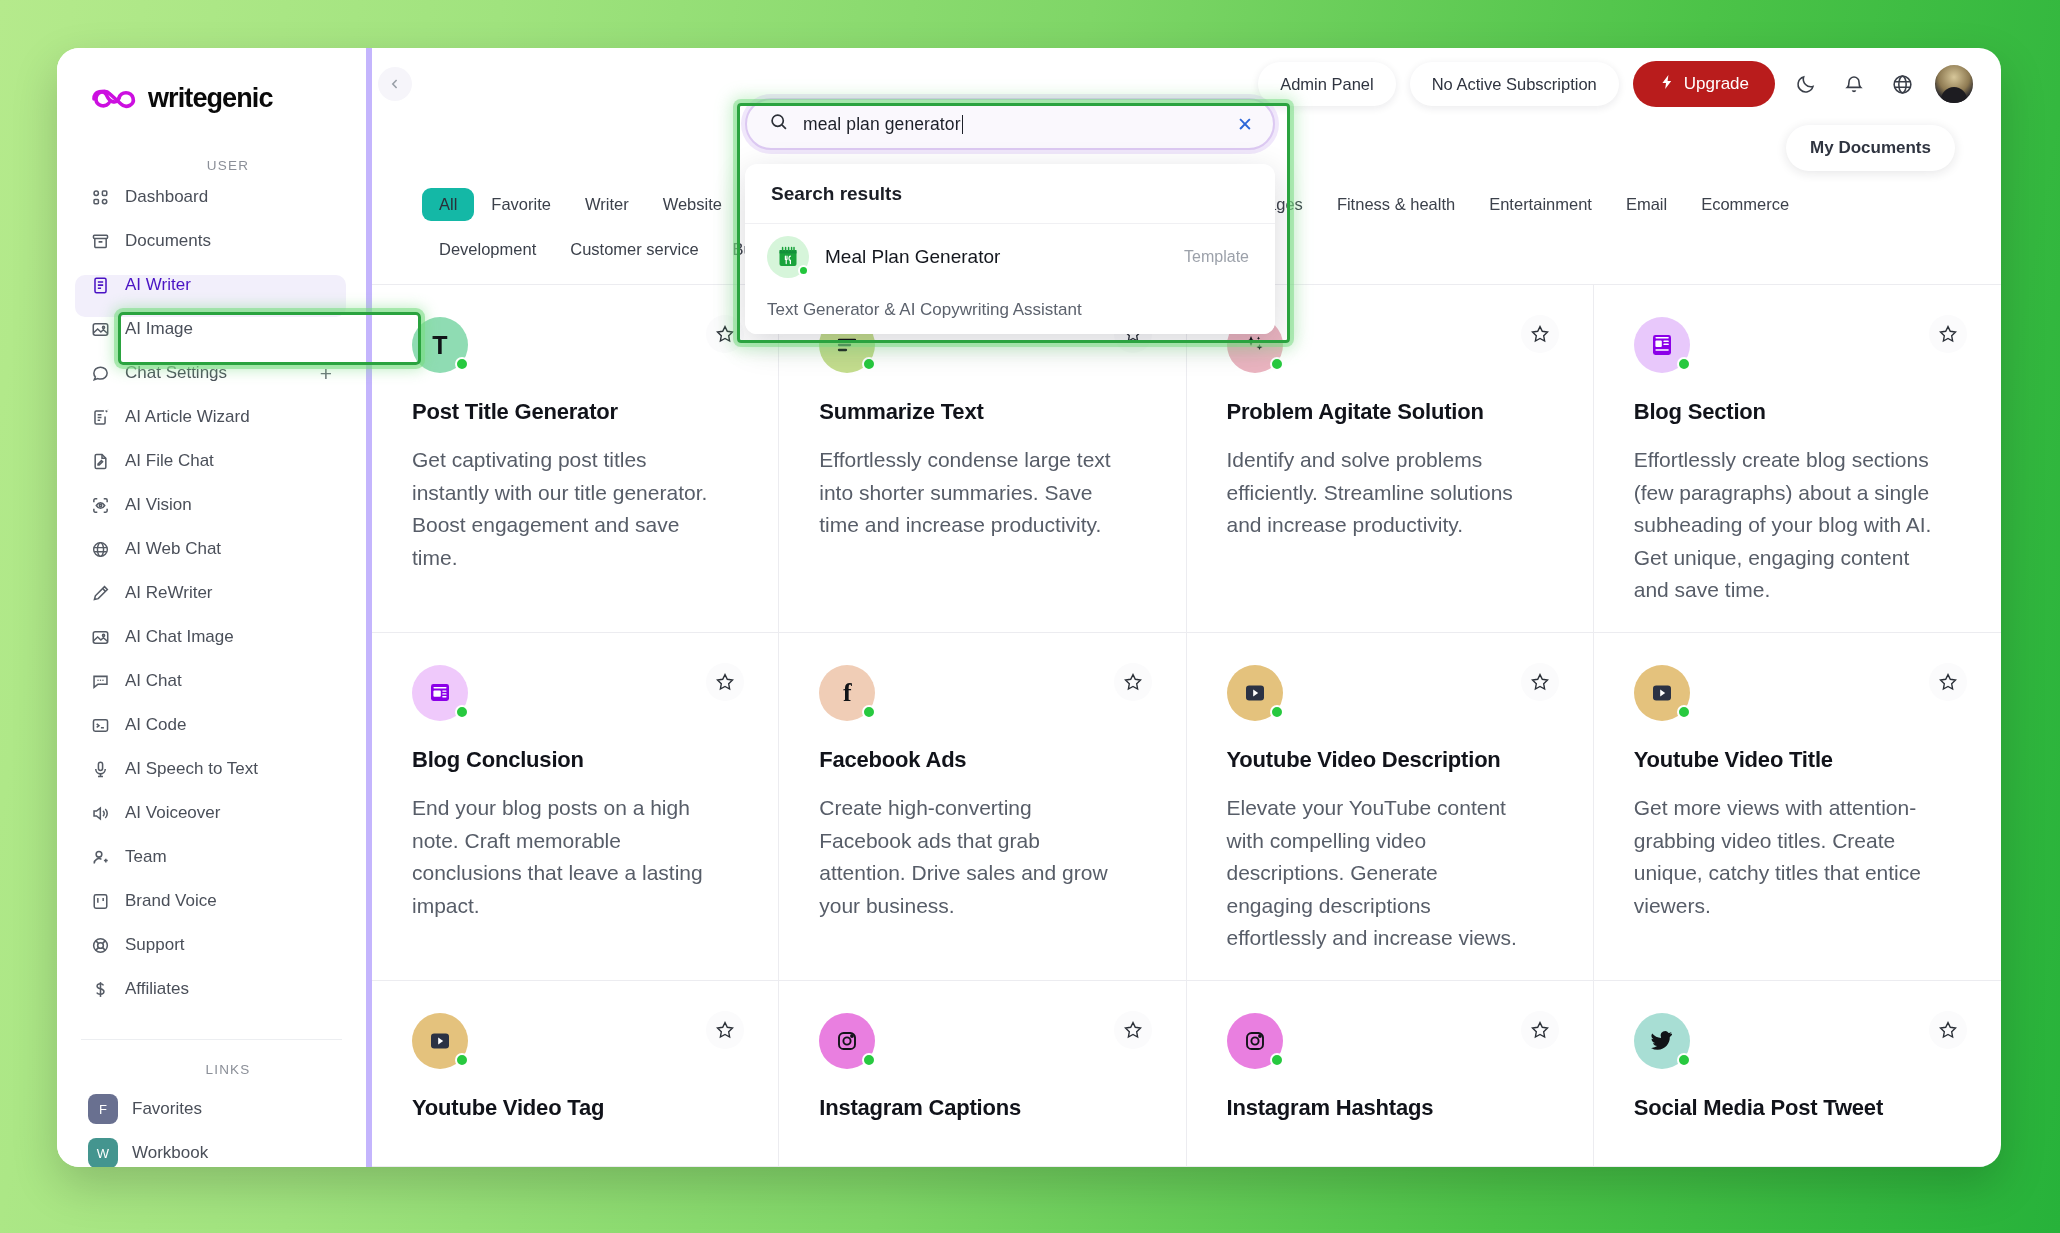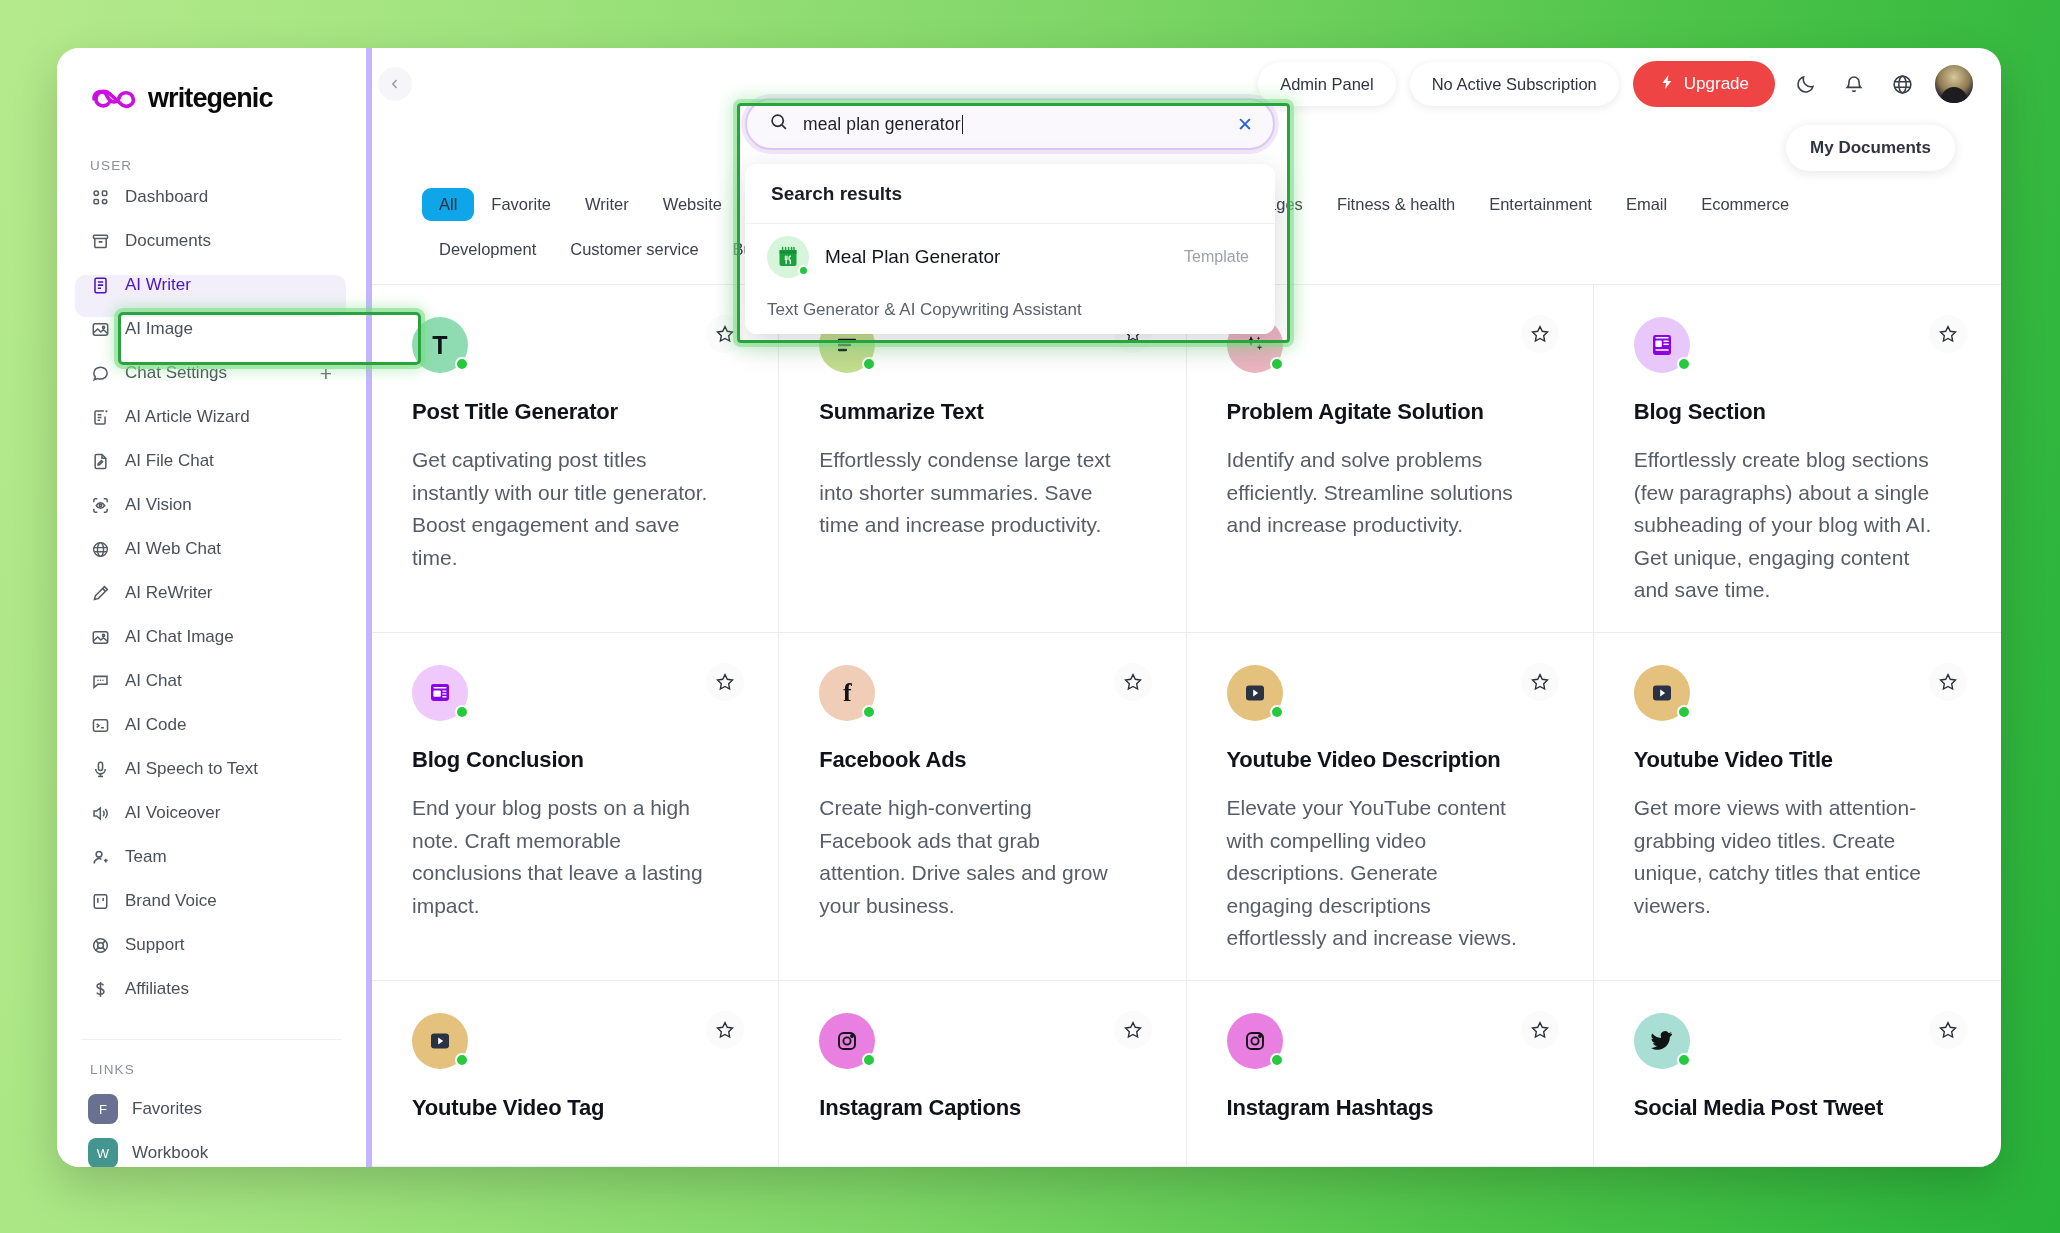--- a/index.html
+++ b/index.html
@@ -39,21 +39,21 @@
     padding: 28px 0 0 33px;
     height: 72px;
   }
   .logo-mark { width: 48px; height: 26px; flex: 0 0 48px; }
   .logo-text {
     font-size: 27px; font-weight: 700; letter-spacing: -.9px;
     color: #0a0a0a;
   }
   .side-section-label {
     font-size: 13.5px; letter-spacing: 1.2px; color: #8b8f98;
-    padding: 38px 0 14px 33px; font-weight: 400;
+    padding: 38px 0 14px 33px; font-weight: 400; text-align: center;
   }
   .nav-list { padding: 0 20px 0 18px; }
   .nav-item {
     display: flex; align-items: flex-start; gap: 14px;
     height: 42px; padding: 0 14px 0 15px;
     border-radius: 10px;
     color: #4a4f59; font-size: 17px;
     margin-bottom: 2px;
     cursor: pointer; position: relative;
   }
@@ -113,21 +113,21 @@
   }
   .pill-btn {
     height: 44px; padding: 0 22px;
     display:flex; align-items:center; justify-content:center;
     border-radius: 22px; background:#fff;
     box-shadow: 0 2px 9px rgba(25,25,40,.09);
     font-size: 16.5px; color:#2f3440; cursor:pointer; white-space:nowrap;text-align:right;
   }
   .upgrade-btn {
     height: 46px; padding: 0 26px; border-radius: 23px;
-    background: #ef4444; color:#fff; font-size: 17px; font-weight:500;
+    background: #b91c1c; color:#fff; font-size: 17px; font-weight:500;
     display:flex; align-items:center; gap:9px; cursor:pointer;
   }
   .icon-btn {
     width: 34px; height: 34px; display:flex; align-items:center; justify-content:center;
     color:#3a3f49; cursor:pointer;
   }
   .avatar {
     width: 42px; height: 42px; border-radius: 50%;
     background: radial-gradient(circle at 50% 32%, #d7c79a 0%, #8e7a52 48%, #2c2b2f 72%, #17161a 100%);
     border: 2px solid #fff; cursor:pointer; overflow:hidden; position:relative;
@@ -154,21 +154,21 @@
   #tabs {
     padding: 12px 30px 0 50px;
     display: flex; flex-wrap: wrap; row-gap: 6px; column-gap: 0;
     border-bottom: 1px solid #ececf0;
     padding-bottom: 18px;
   }
   .tab {
     font-size: 16.5px; color:#3c414b; padding: 7px 17px;
     border-radius: 9px; cursor: pointer; white-space: nowrap;
   }
-  .tab.active { background:#0ea5e9; color:#2a2f39; }
+  .tab.active { background:#14b8a6; color:#2a2f39; }
 
   
   #grid {
     flex: 1; display: grid;
     grid-template-columns: repeat(4, 1fr);
     overflow: hidden;
   }
   .card {
     border-right: 1px solid #ececf0;
     border-bottom: 1px solid #ececf0;

